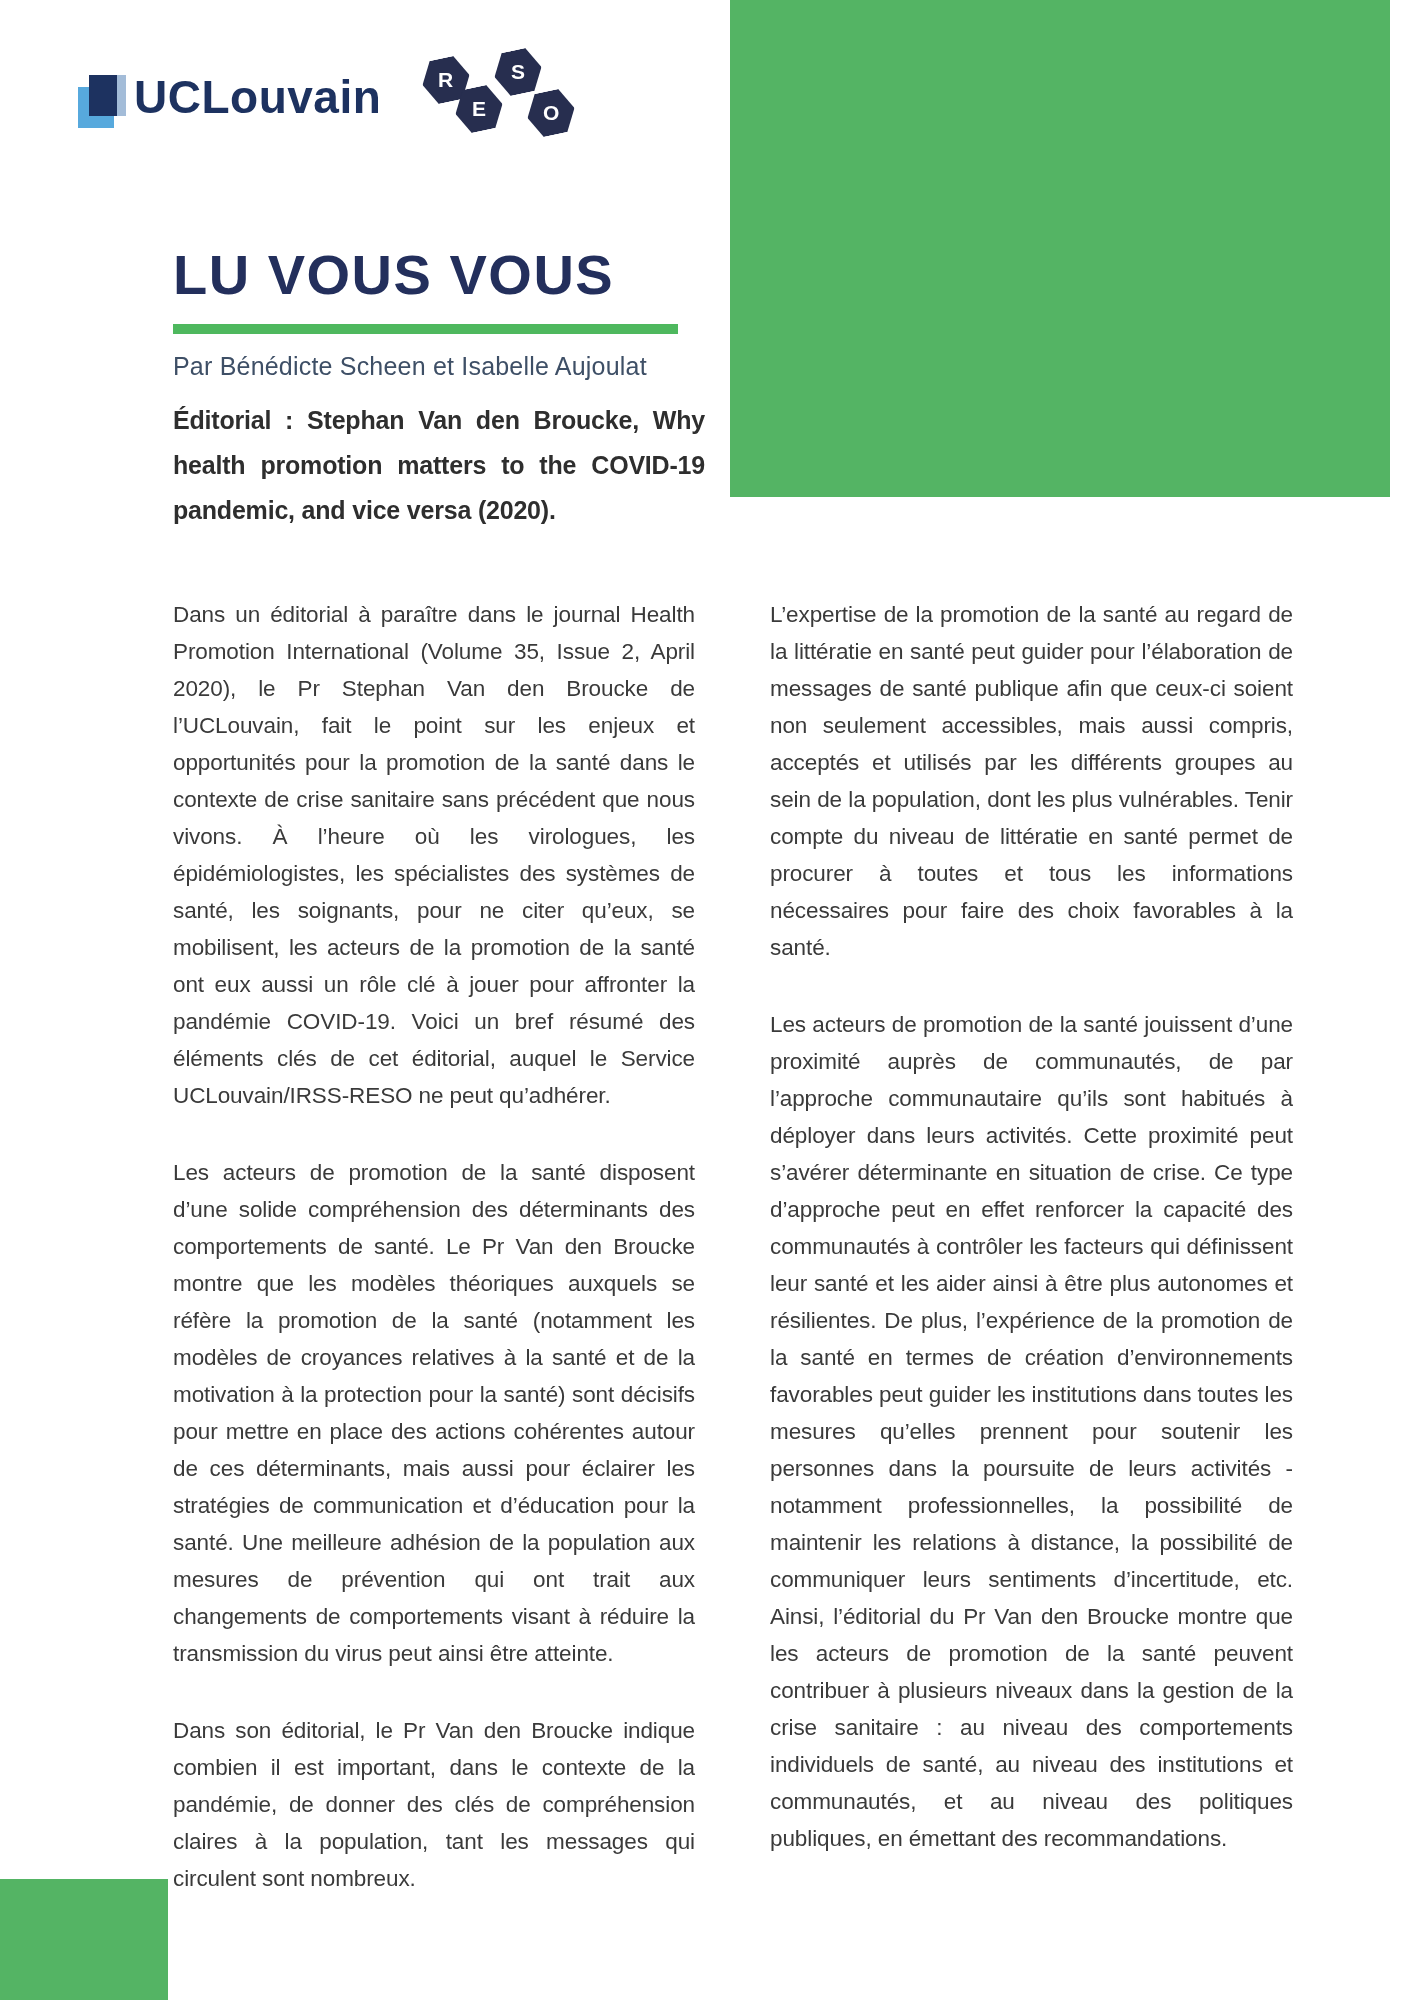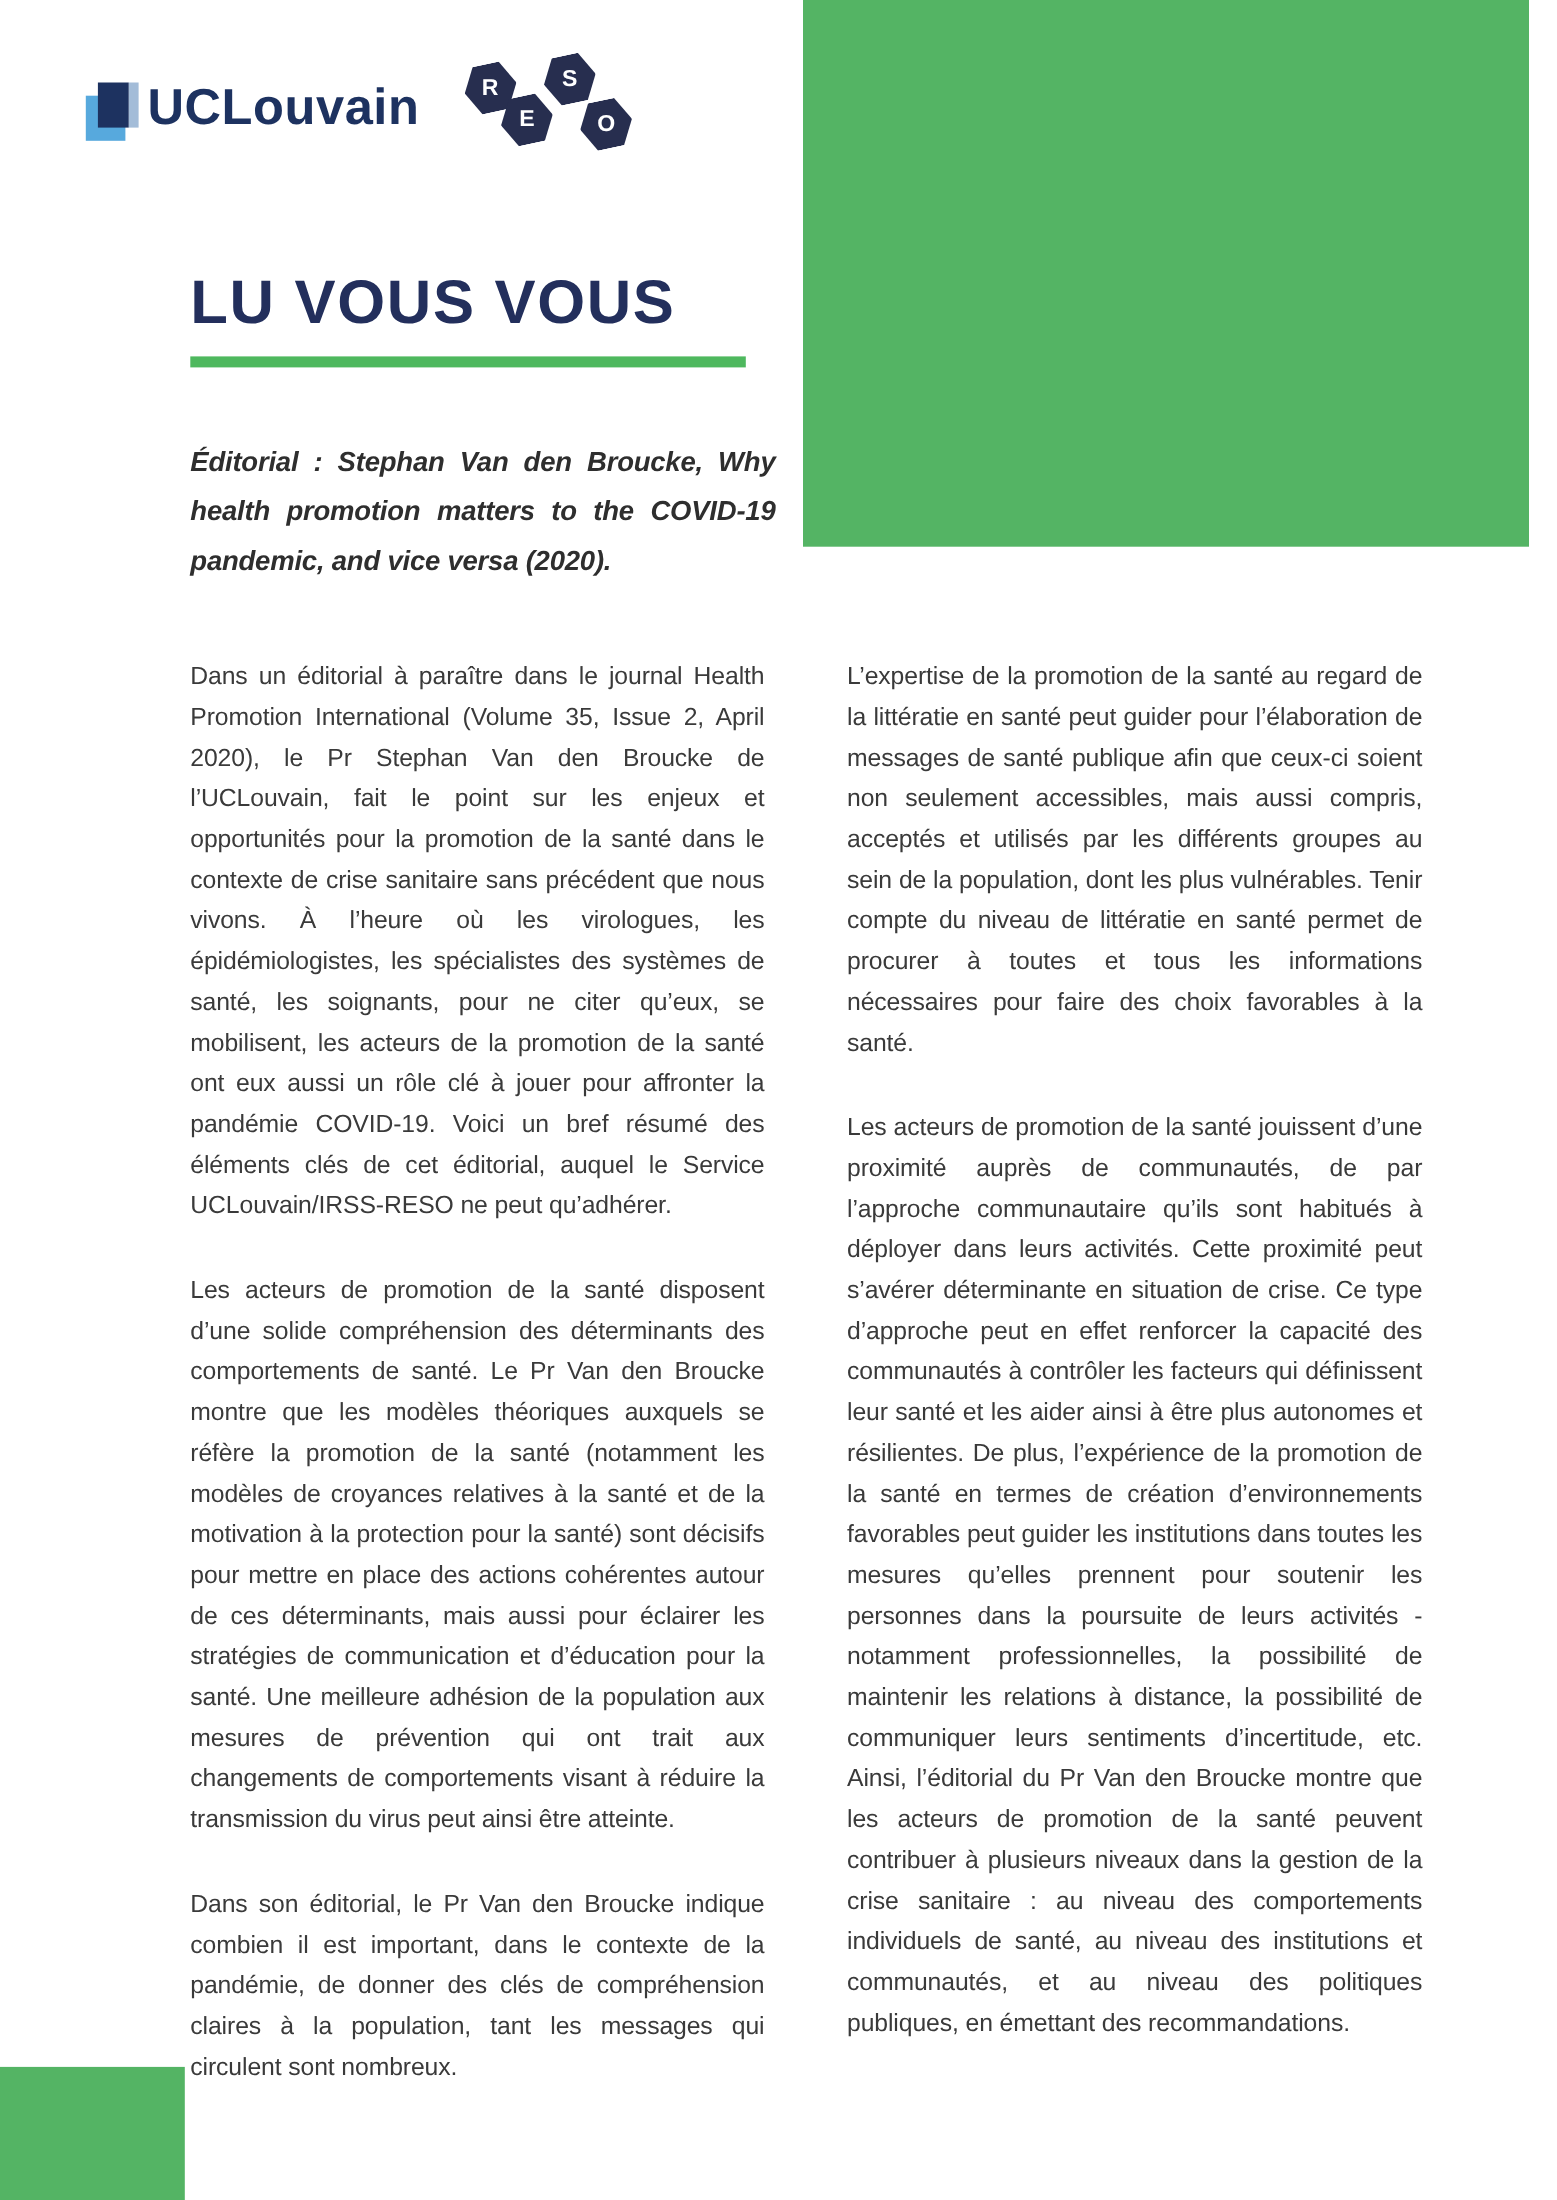--- a/index.html
+++ b/index.html
@@ -36,21 +36,21 @@
   .hex-s{left:494px;top:50px;}
   .hex-o{left:527px;top:91px;}
 
   .page-title{position:absolute;left:173px;top:247px;font-size:56px;font-weight:700;
     color:var(--title-navy);letter-spacing:1.5px;line-height:1;}
   .title-underline{position:absolute;left:173px;top:324px;width:505px;height:10px;background:var(--green-bar);}
   .byline{position:absolute;left:173px;top:352px;font-size:25px;color:var(--byline);letter-spacing:0.2px;}
 
   .editorial-heading{position:absolute;left:173px;top:398px;width:532px;
     font-size:25px;font-weight:700;color:var(--heading-text);line-height:45px;
-    text-align:justify;letter-spacing:-0.2px;font-style:italic;}
+    text-align:justify;letter-spacing:-0.2px;}
 
   .col{position:absolute;top:556px;font-size:22.5px;line-height:37px;color:var(--text);
     text-align:justify;letter-spacing:-0.1px;}
   .col-left{left:173px;width:522px;}
   .col-right{left:770px;width:523px;}
   .col p{margin-bottom:37px;margin-top:40px;}
   .col p:last-child{margin-bottom:0;}
 </style>
 </head>
 <body>
@@ -77,20 +77,21 @@
     <div class="hex hex-s">
       <span>S</span>
     </div>
     <div class="hex hex-o">
       <span>O</span>
     </div>
   </div>
 
   <div class="page-title">LU VOUS VOUS</div>
   <div class="title-underline"></div>
+  <div class="byline">Par Bénédicte Scheen et Isabelle Aujoulat</div>
 
   <div class="editorial-heading">Éditorial : Stephan Van den Broucke, Why health promotion matters to the COVID-19 pandemic, and vice versa (2020).</div>
 
   <div class="col col-left">
     <p>Dans un éditorial à paraître dans le journal Health Promotion International (Volume 35, Issue 2, April 2020), le Pr Stephan Van den Broucke de l’UCLouvain, fait le point sur les enjeux et opportunités pour la promotion de la santé dans le contexte de crise sanitaire sans précédent que nous vivons. À l’heure où les virologues, les épidémiologistes, les spécialistes des systèmes de santé, les soignants, pour ne citer qu’eux, se mobilisent, les acteurs de la promotion de la santé ont eux aussi un rôle clé à jouer pour affronter la pandémie COVID-19. Voici un bref résumé des éléments clés de cet éditorial, auquel le Service UCLouvain/IRSS-RESO ne peut qu’adhérer.</p>
     <p>Les acteurs de promotion de la santé disposent d’une solide compréhension des déterminants des comportements de santé. Le Pr Van den Broucke montre que les modèles théoriques auxquels se réfère la promotion de la santé (notamment les modèles de croyances relatives à la santé et de la motivation à la protection pour la santé) sont décisifs pour mettre en place des actions cohérentes autour de ces déterminants, mais aussi pour éclairer les stratégies de communication et d’éducation pour la santé. Une meilleure adhésion de la population aux mesures de prévention qui ont trait aux changements de comportements visant à réduire la transmission du virus peut ainsi être atteinte.</p>
     <p>Dans son éditorial, le Pr Van den Broucke indique combien il est important, dans le contexte de la pandémie, de donner des clés de compréhension claires à la population, tant les messages qui circulent sont nombreux.</p>
   </div>
 
   <div class="col col-right">

